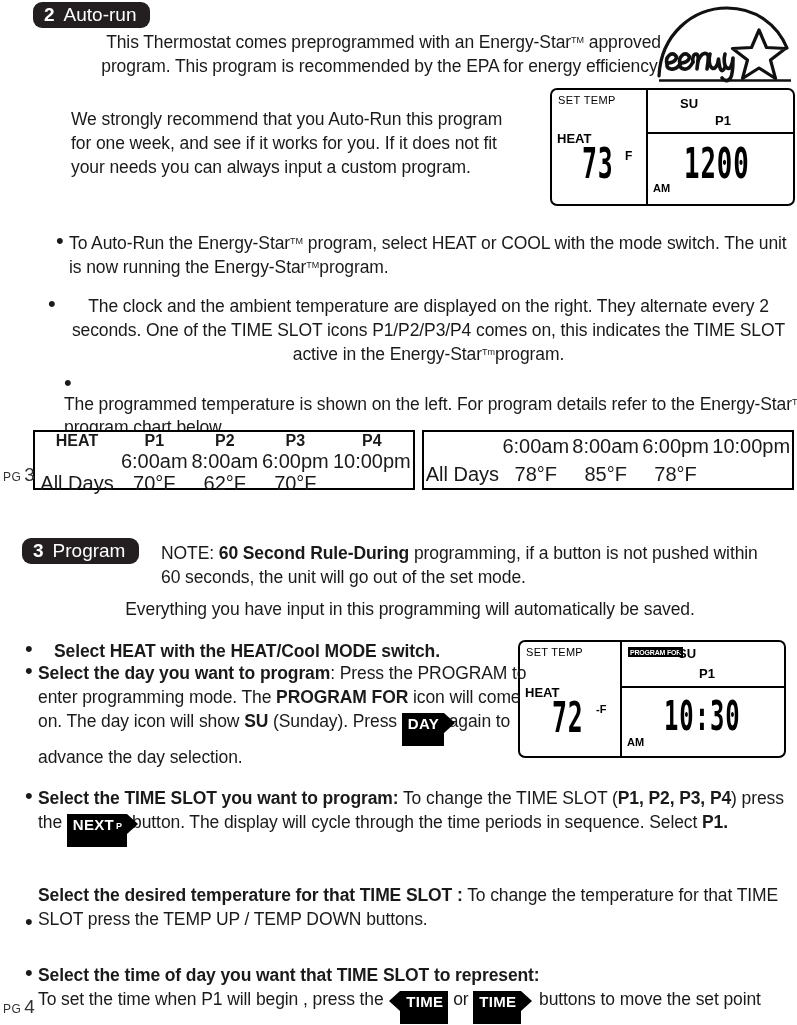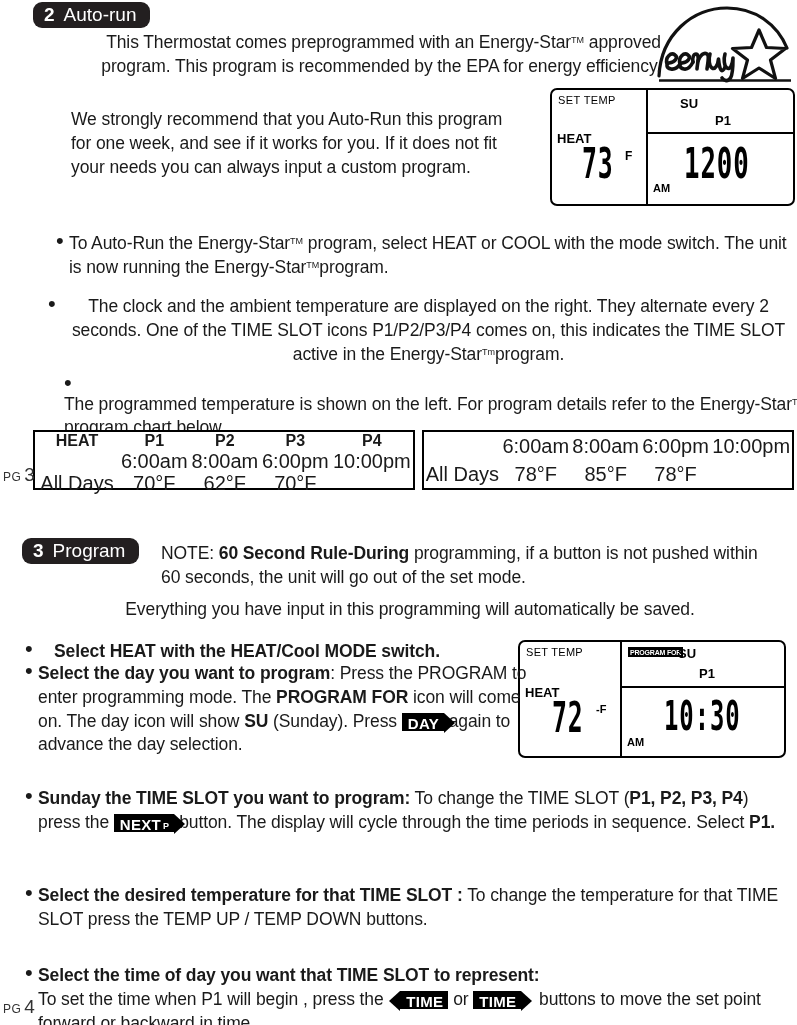--- a/index.html
+++ b/index.html
@@ -153,21 +153,21 @@
 
   
   .keycap {
     display: inline-block;
     position: relative;
     background: #000;
     color: #fff;
     font-weight: bold;
     font-size: 15px;
     line-height: 1;
-    padding: 3px 5px 0 6px;
+    padding: 3px 5px 15px 6px;
     vertical-align: -2px;
     letter-spacing: 0.3px;
     font-family: "Liberation Sans", sans-serif;
     text-align: right;
   }
   .keycap.arrow-r::after {
     content: "";
     position: absolute;
     left: 100%; top: 0;
     width: 0; height: 0;
@@ -354,24 +354,24 @@
     <span class="bullet-body b">Select HEAT with the HEAT/Cool MODE switch.</span>
   </div>
 
   <div class="para bullet-row" style="position:absolute;left:25px;top:662px;width:503px;">
     <span class="bullet-dot"></span>
     <span class="bullet-body"><span class="b">Select the day you want to program</span><span>: Press the PROGRAM to enter programming mode. The </span><span class="b">PROGRAM FOR</span><span> icon will come on. The day icon will show </span><span class="b">SU</span><span> (Sunday). Press </span><span class="keycap arrow-r">DAY</span><span> again to advance the day selection.</span></span>
   </div>
 
   <div class="para bullet-row" style="position:absolute;left:25px;top:787px;width:762px;">
     <span class="bullet-dot"></span>
-    <span class="bullet-body"><span class="b">Sunday the TIME SLOT you want to program:</span><span> To change the TIME SLOT (</span><span class="b">P1, P2, P3, P4</span><span>) press the </span><span class="keycap arrow-r"><span>NEXT</span><span class="subp">P</span></span><span> button. The display will cycle through the time periods in sequence.  Select </span><span class="b">P1.</span></span>
-  </div>
-
-  <div class="para bullet-row" style="position:absolute;left:25px;top:884px;width:762px;">
+    <span class="bullet-body"><span class="b">Select the TIME SLOT you want to program:</span><span> To change the TIME SLOT (</span><span class="b">P1, P2, P3, P4</span><span>) press the </span><span class="keycap arrow-r"><span>NEXT</span><span class="subp">P</span></span><span> button. The display will cycle through the time periods in sequence.  Select </span><span class="b">P1.</span></span>
+  </div>
+
+  <div class="para bullet-row" style="position:absolute;left:25px;top:884px;width:762px;align-items:flex-end;">
     <span class="bullet-dot"></span>
     <span class="bullet-body"><span class="b">Select the desired temperature for that TIME SLOT :</span><span> To change the temperature for that TIME SLOT press the TEMP UP / TEMP DOWN buttons.</span></span>
   </div>
 
   <div class="para bullet-row" style="position:absolute;left:25px;top:952px;width:762px;margin-top:12px;">
     <span class="bullet-dot"></span>
     <span class="bullet-body"><span class="b">Select the time of day you want that TIME SLOT to represent:</span><br><span>To set the time when  P1 will begin , press the </span><span style="display:inline-block;width:12px;"></span><span class="keycap arrow-l">TIME</span><span> or </span><span class="keycap arrow-r">TIME</span><span style="display:inline-block;width:13px;"></span><span> buttons to move the set point forward or backward in time.</span></span>
   </div>
 </div>
 

